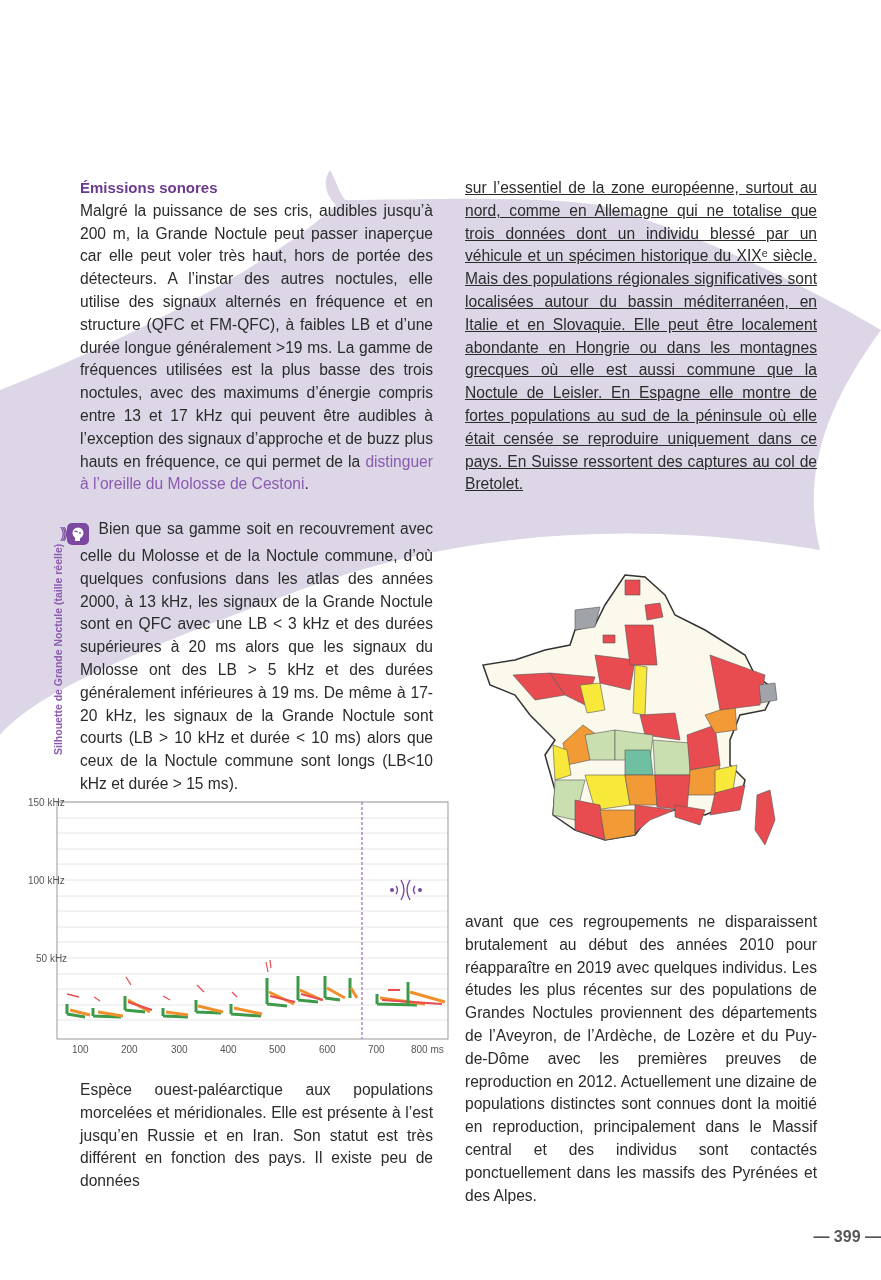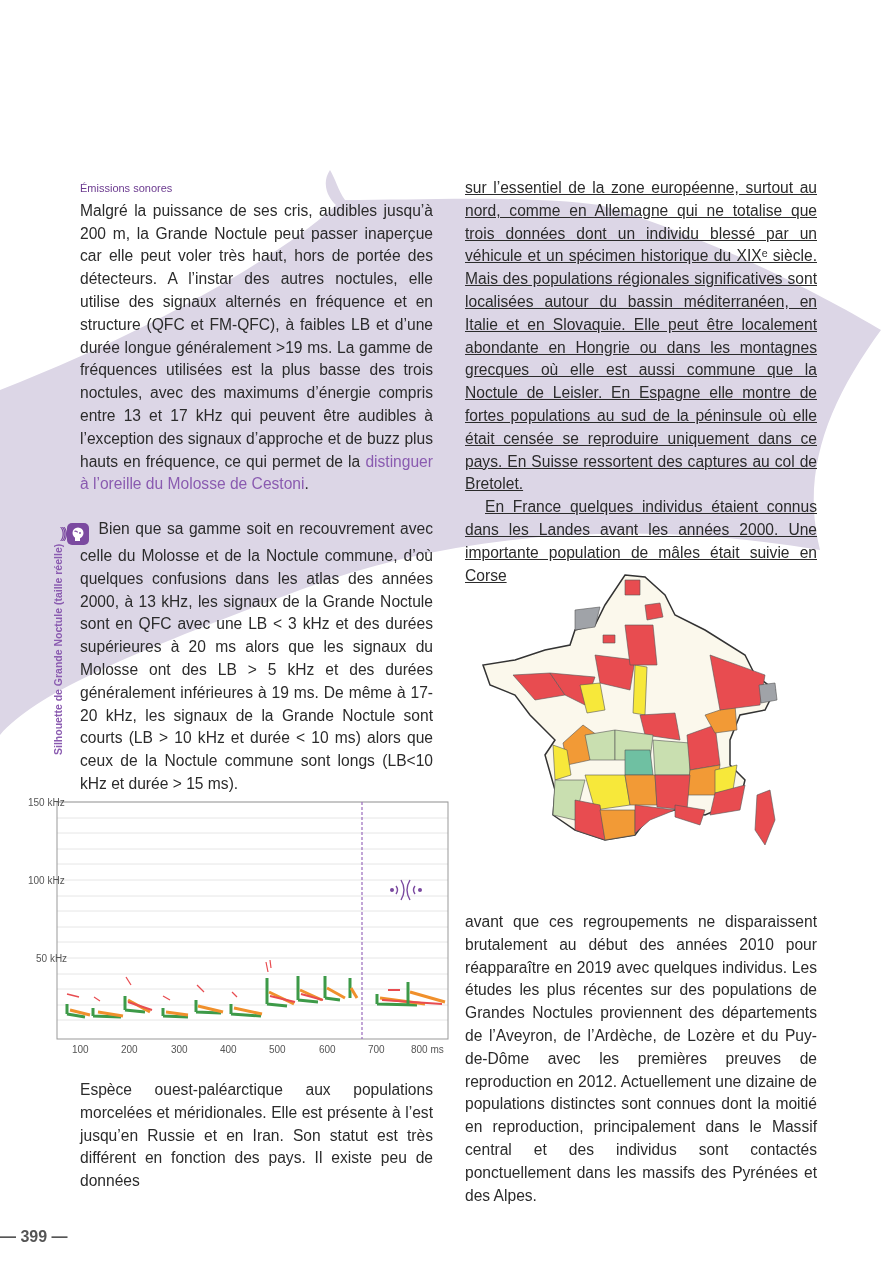--- a/index.html
+++ b/index.html
@@ -2,34 +2,34 @@
 <html><head>
 <meta charset="utf-8">
 <style>
   html,body{margin:0;padding:0;background:#fff;}
   body{width:881px;height:1280px;position:relative;overflow:hidden;font-family:"Liberation Sans",sans-serif;color:#2b2b2b;}
   .bg-silhouette{position:absolute;left:0;top:0;width:881px;height:1280px;z-index:0;}
   .col{position:absolute;z-index:2;font-size:15.6px;line-height:22.8px;text-align:justify;}
   .col p{margin:0;}
   .col-left{left:80px;top:177px;width:353px;}
   .col-right{left:465px;top:177px;width:352px;text-decoration:underline;}
-  .h{color:#6b3a8f;font-weight:normal;font-size:11px;}
+  .h{color:#6b3a8f;font-weight:bold;font-size:15px;}
   .h-note{color:#6b3a8f;font-weight:normal;}
   .link{color:#8a5bb0;}
   .indent{text-indent:20px;}
   .gap{height:22px;}
   .note-head{display:inline-flex;align-items:center;vertical-align:-4px;margin-left:-20px;margin-right:4px;}
   .note-icon{width:22px;height:22px;background:#7b4aa0;border-radius:5px;display:inline-flex;align-items:center;justify-content:center;}
   .waves{color:#7b4aa0;font-size:14px;margin-right:2px;letter-spacing:-3px;}
   .vlabel{position:absolute;left:52px;top:545px;width:210px;transform-origin:left top;transform:rotate(-90deg) translate(-210px,0);font-size:10.5px;color:#8a5bb0;font-weight:bold;white-space:nowrap;z-index:2;}
   .spectro{position:absolute;left:20px;top:792px;width:440px;height:270px;z-index:2;}
   .map{position:absolute;left:475px;top:565px;width:320px;height:295px;z-index:2;}
   .col-right2{left:465px;top:876px;width:352px;margin-top:35px;}
   .col-left2{left:80px;top:1079px;width:353px;}
-  .pagenum{position:absolute;left:0;width:881px;top:1228px;text-align:left;font-weight:bold;font-size:16px;color:#555;z-index:2;}
+  .pagenum{position:absolute;left:0;width:881px;top:1228px;text-align:right;font-weight:bold;font-size:16px;color:#555;z-index:2;}
 </style>
 </head>
 <body>
 
 <svg class="bg-silhouette" viewBox="0 0 881 1280" preserveAspectRatio="none">
   <path d="M330 170 C 320 185, 330 200, 336 205 C 300 240, 180 320, 0 390 L 0 735 C 40 690, 140 650, 300 590 C 460 530, 640 520, 820 550 C 800 470, 830 400, 881 330 C 830 300, 720 240, 600 205 C 520 195, 420 200, 345 200 C 338 190, 335 178, 330 170 Z" fill="#dcd6e6"></path>
 </svg>
 
 <div class="vlabel">Silhouette de Grande Noctule (taille réelle)</div>
 
@@ -165,21 +165,20 @@
     <path d="M100 45 L125 42 L120 62 L100 65 Z" fill="#a0a3a8"></path>
     <path d="M150 15 L165 15 L165 30 L150 30 Z" fill="#e84c50"></path>
     <path d="M170 40 L185 38 L188 52 L172 55 Z" fill="#e84c50"></path>
     <path d="M128 70 L140 70 L140 78 L128 78 Z" fill="#e84c50"></path>
     <path d="M282 230 L295 225 L300 255 L290 280 L280 265 Z" fill="#e84c50"></path>
   </g>
 </svg>
 
 <div class="col col-right">
   <p>sur l’essentiel de la zone européenne, surtout au nord, comme en Allemagne qui ne totalise que trois données dont un individu blessé par un véhicule et un spécimen historique du XIXᵉ siècle. Mais des populations régionales significatives sont localisées autour du bassin méditerranéen, en Italie et en Slovaquie. Elle peut être localement abondante en Hongrie ou dans les montagnes grecques où elle est aussi commune que la Noctule de Leisler. En Espagne elle montre de fortes populations au sud de la péninsule où elle était censée se reproduire uniquement dans ce pays. En Suisse ressortent des captures au col de Bretolet.</p>
-  <p class="indent">En France quelques individus étaient connus dans les Landes avant les années 2000. Une importante population de mâles était suivie en Corse</p>
 </div>
 
 <div class="col col-right2">
   <p>avant que ces regroupements ne disparaissent brutalement au début des années 2010 pour réapparaître en 2019 avec quelques individus. Les études les plus récentes sur des populations de Grandes Noctules proviennent des départements de l’Aveyron, de l’Ardèche, de Lozère et du Puy-de-Dôme avec les premières preuves de reproduction en 2012. Actuellement une dizaine de populations distinctes sont connues dont la moitié en reproduction, principalement dans le Massif central et des individus sont contactés ponctuellement dans les massifs des Pyrénées et des Alpes.</p>
 </div>
 
 <div class="col col-left2">
   <p>Espèce ouest-paléarctique aux populations morcelées et méridionales. Elle est présente à l’est jusqu’en Russie et en Iran. Son statut est très différent en fonction des pays. Il existe peu de données</p>
 </div>
 

